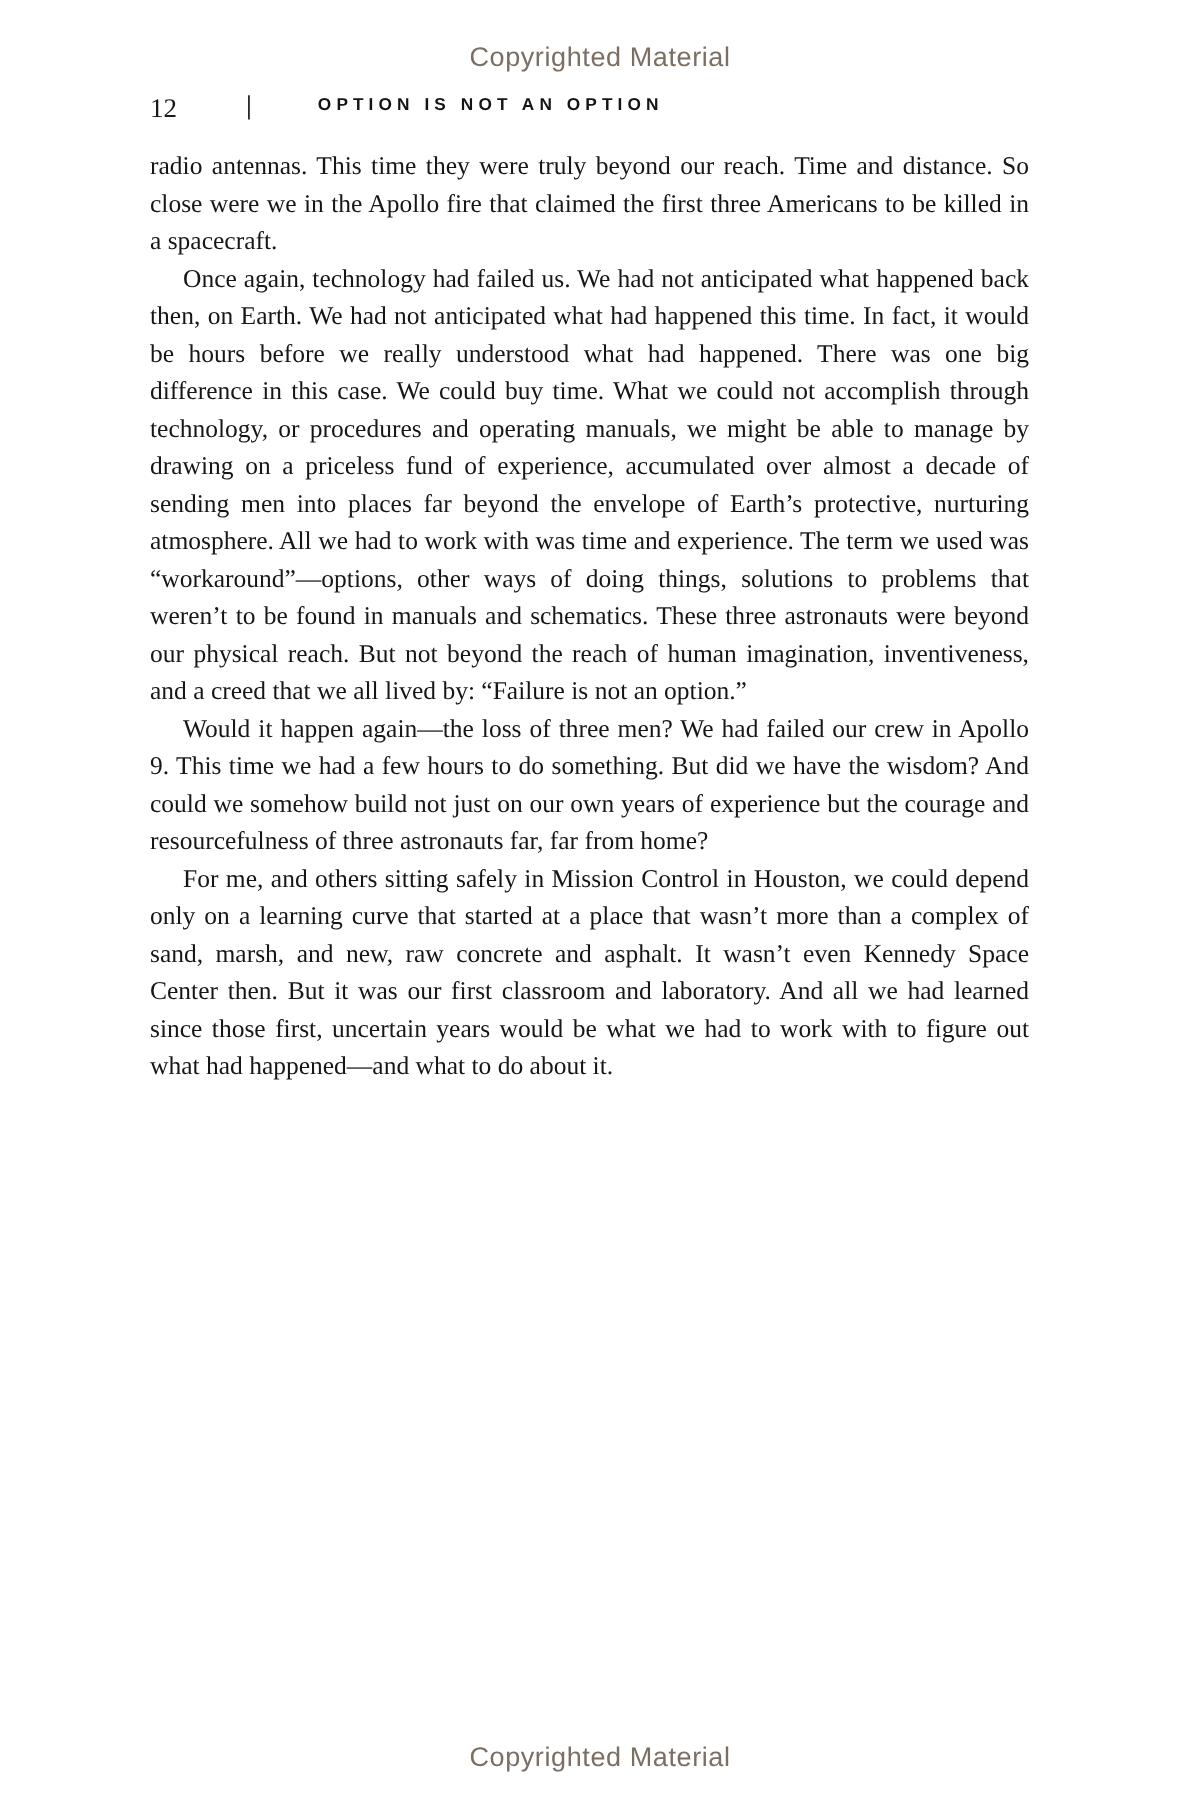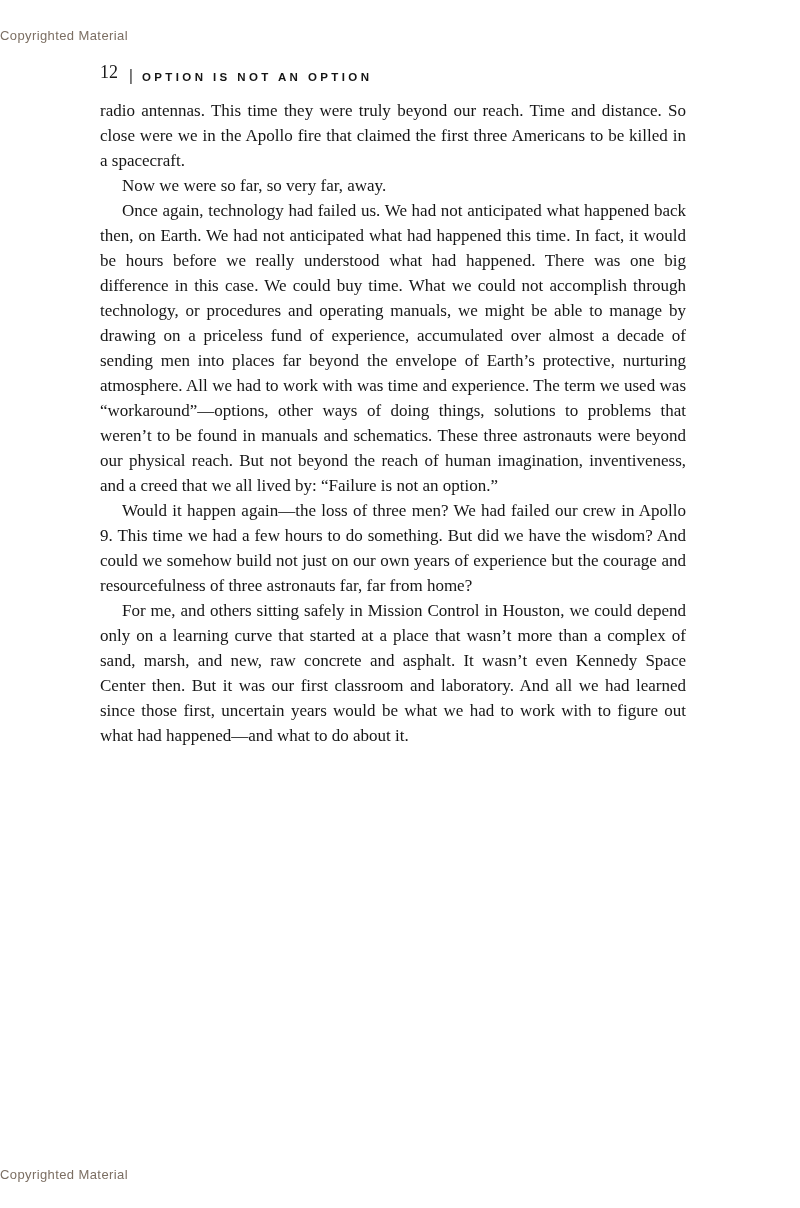--- a/index.html
+++ b/index.html
@@ -10,38 +10,39 @@
     background: #ffffff;
     font-family: "Liberation Serif", serif;
     color: #161616;
     box-sizing: border-box;
     overflow: hidden;
   }
   .copyright {
     position: absolute;
     left: 0;
     right: 0;
-    text-align: left;
+    text-align: center;
     font-family: "Liberation Sans", sans-serif;
-    font-size: 13px;
+    font-size: 18px;
     color: #7b6e62;
     letter-spacing: 0.4px;
   }
   .copyright.top { top: 28px; }
   .copyright.bottom { bottom: 26px; }
   .content {
     position: absolute;
     top: 62px;
     left: 100px;
     width: 586px;
   }
   .running-header {
     display: flex;
-    align-items: flex-end;
+    align-items: flex-start;
     margin-bottom: 15px;
+    gap: 35px;
   }
   .pagenum {
     font-size: 18px;
     color: #1a1a1a;
   }
   .sep {
     display: inline-block;
     font-family: "Liberation Sans", sans-serif;
     font-size: 15px;
     font-weight: 400;
@@ -77,21 +78,20 @@
   <div class="content">
 
     <div class="running-header">
       <span class="pagenum">12</span>
       <span class="sep">|</span>
       <span class="running-title">OPTION IS NOT AN OPTION</span>
     </div>
 
     <div class="body-text">
       <p>radio antennas. This time they were truly beyond our reach. Time and distance. So close were we in the Apollo fire that claimed the first three Americans to be killed in a spacecraft.</p>
-      <p class="indent">Now we were so far, so very far, away.</p>
       <p class="indent">Once again, technology had failed us. We had not anticipated what happened back then, on Earth. We had not anticipated what had happened this time. In fact, it would be hours before we really understood what had happened. There was one big difference in this case. We could buy time. What we could not accomplish through technology, or procedures and operating manuals, we might be able to manage by drawing on a priceless fund of experience, accumulated over almost a decade of sending men into places far beyond the envelope of Earth’s protective, nurturing atmosphere. All we had to work with was time and experience. The term we used was “workaround”—options, other ways of doing things, solutions to problems that weren’t to be found in manuals and schematics. These three astronauts were beyond our physical reach. But not beyond the reach of human imagination, inventiveness, and a creed that we all lived by: “Failure is not an option.”</p>
       <p class="indent">Would it happen again—the loss of three men? We had failed our crew in Apollo 9. This time we had a few hours to do something. But did we have the wisdom? And could we somehow build not just on our own years of experience but the courage and resourcefulness of three astronauts far, far from home?</p>
       <p class="indent">For me, and others sitting safely in Mission Control in Houston, we could depend only on a learning curve that started at a place that wasn’t more than a complex of sand, marsh, and new, raw concrete and asphalt. It wasn’t even Kennedy Space Center then. But it was our first classroom and laboratory. And all we had learned since those first, uncertain years would be what we had to work with to figure out what had happened—and what to do about it.</p>
     </div>
 
   </div>
 
   <div class="copyright bottom">Copyrighted Material</div>
 
 </div>

